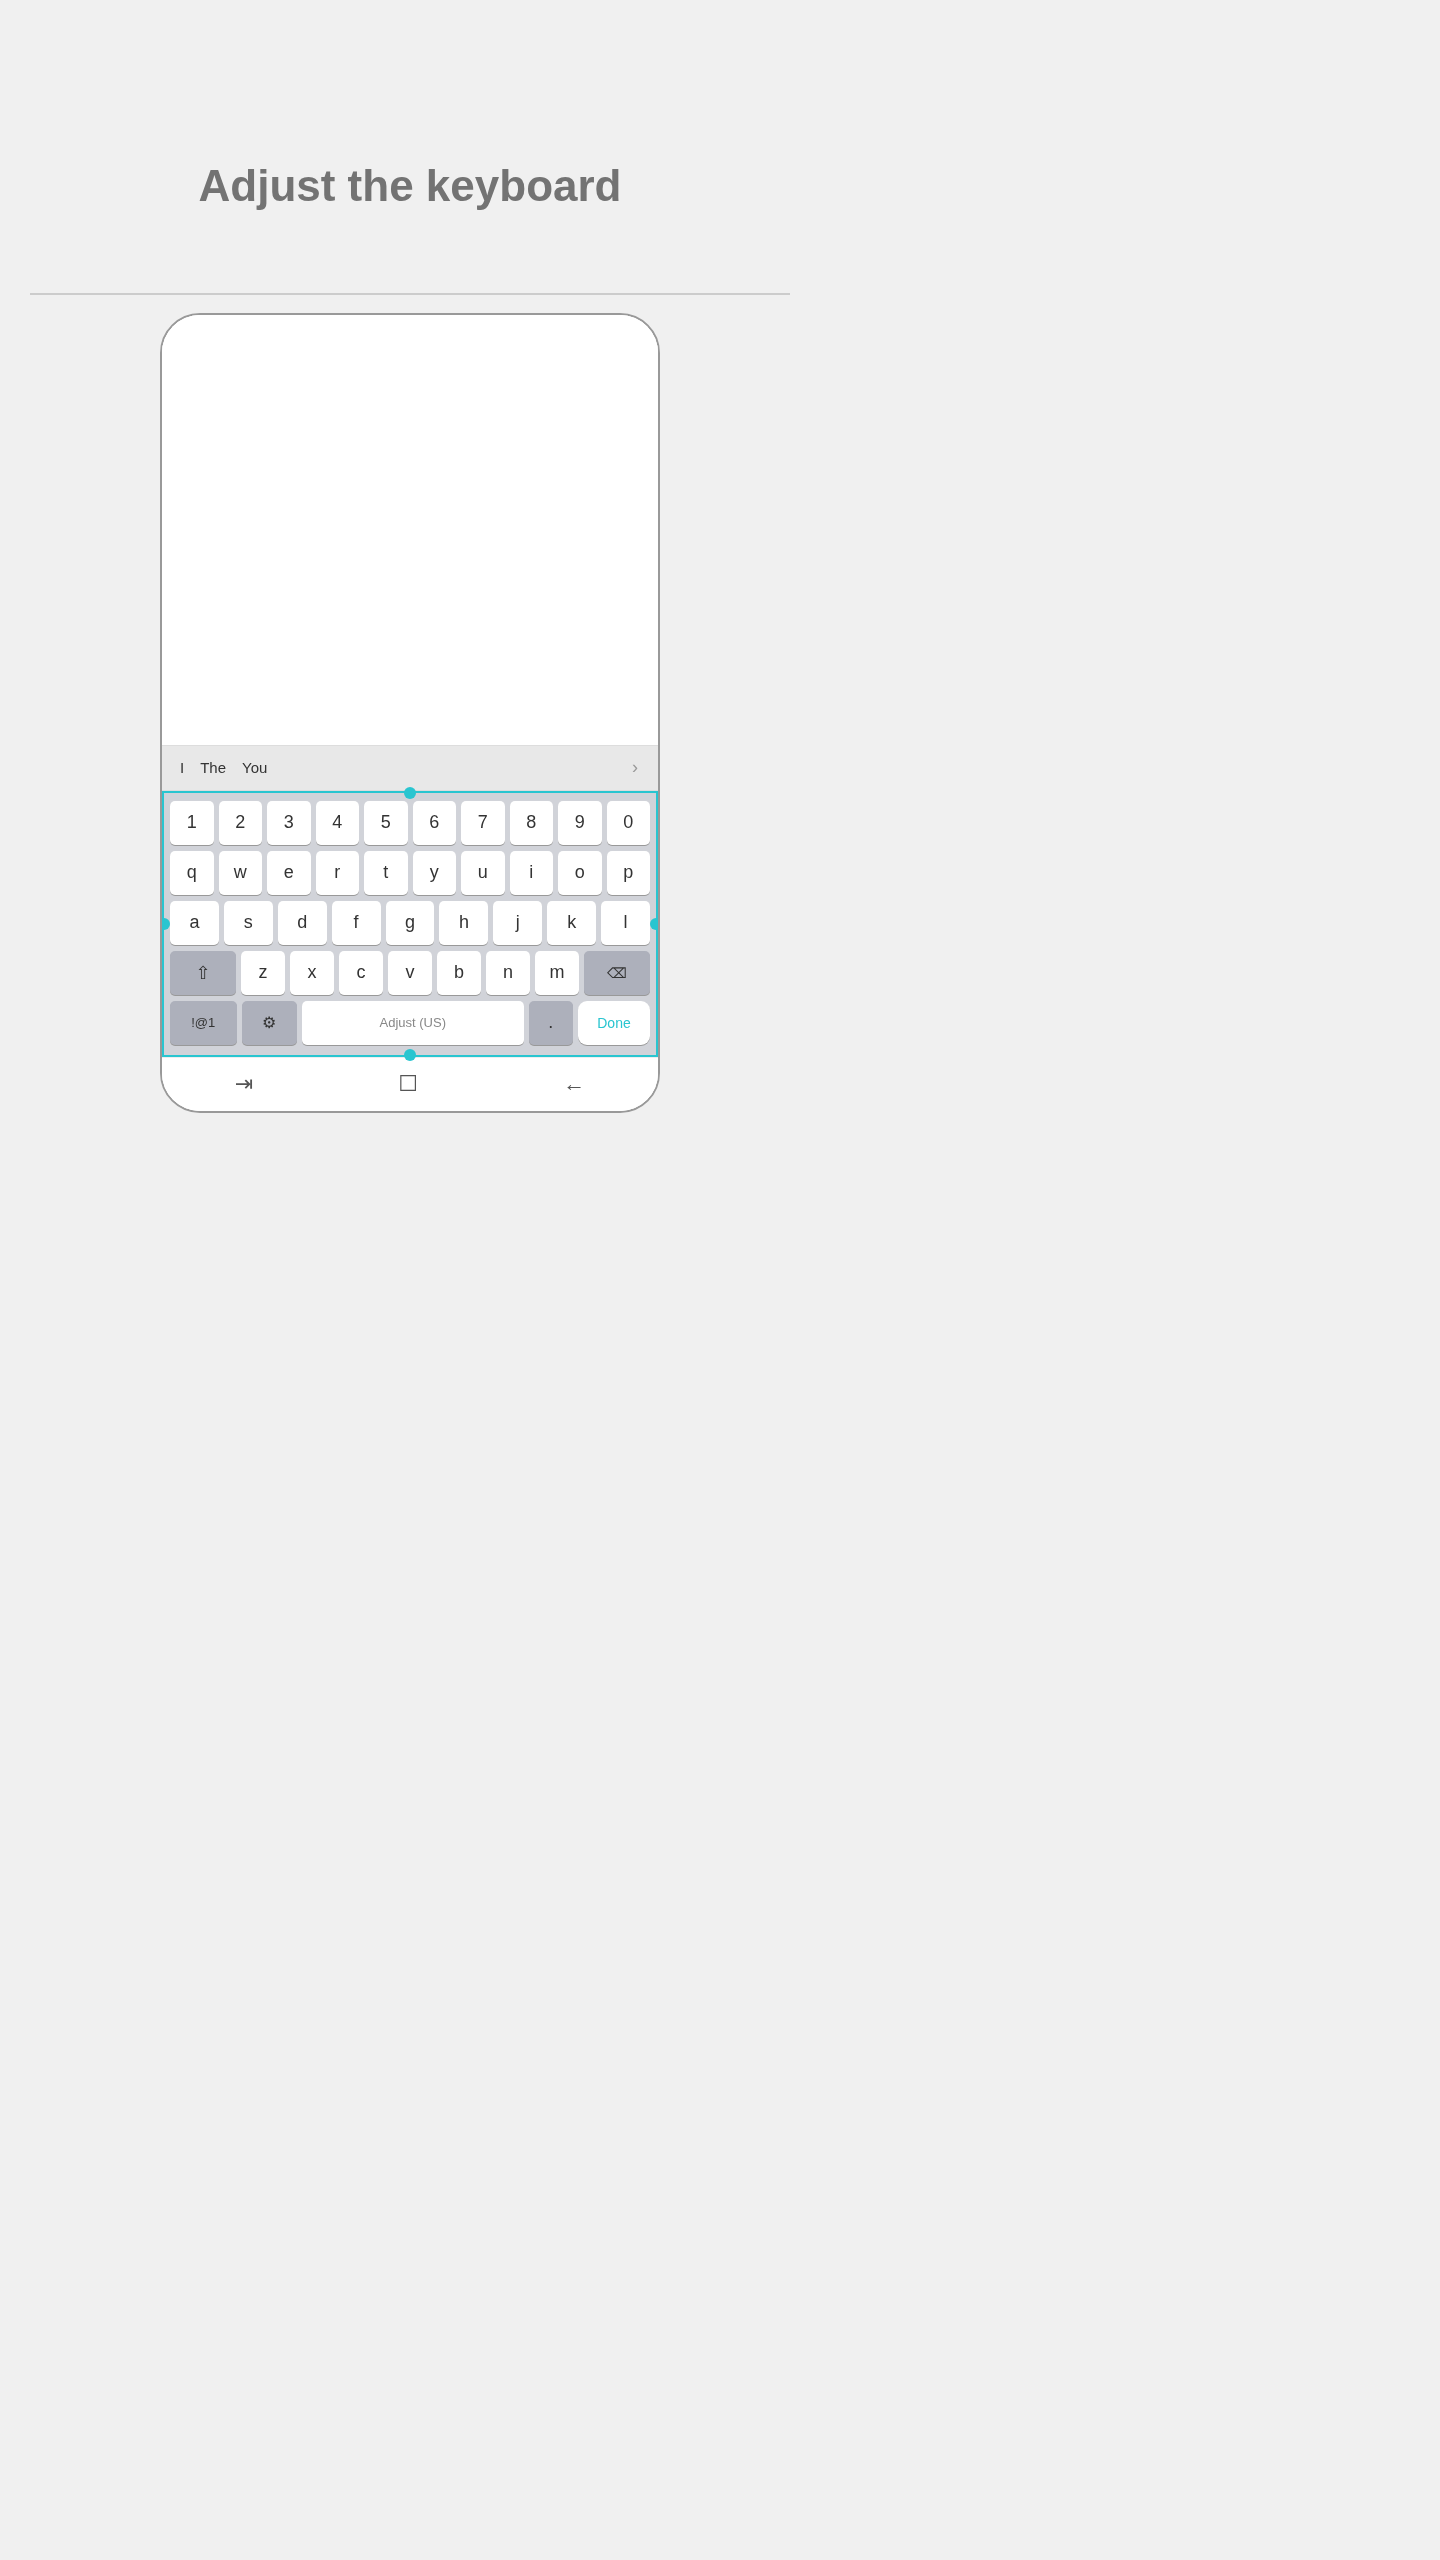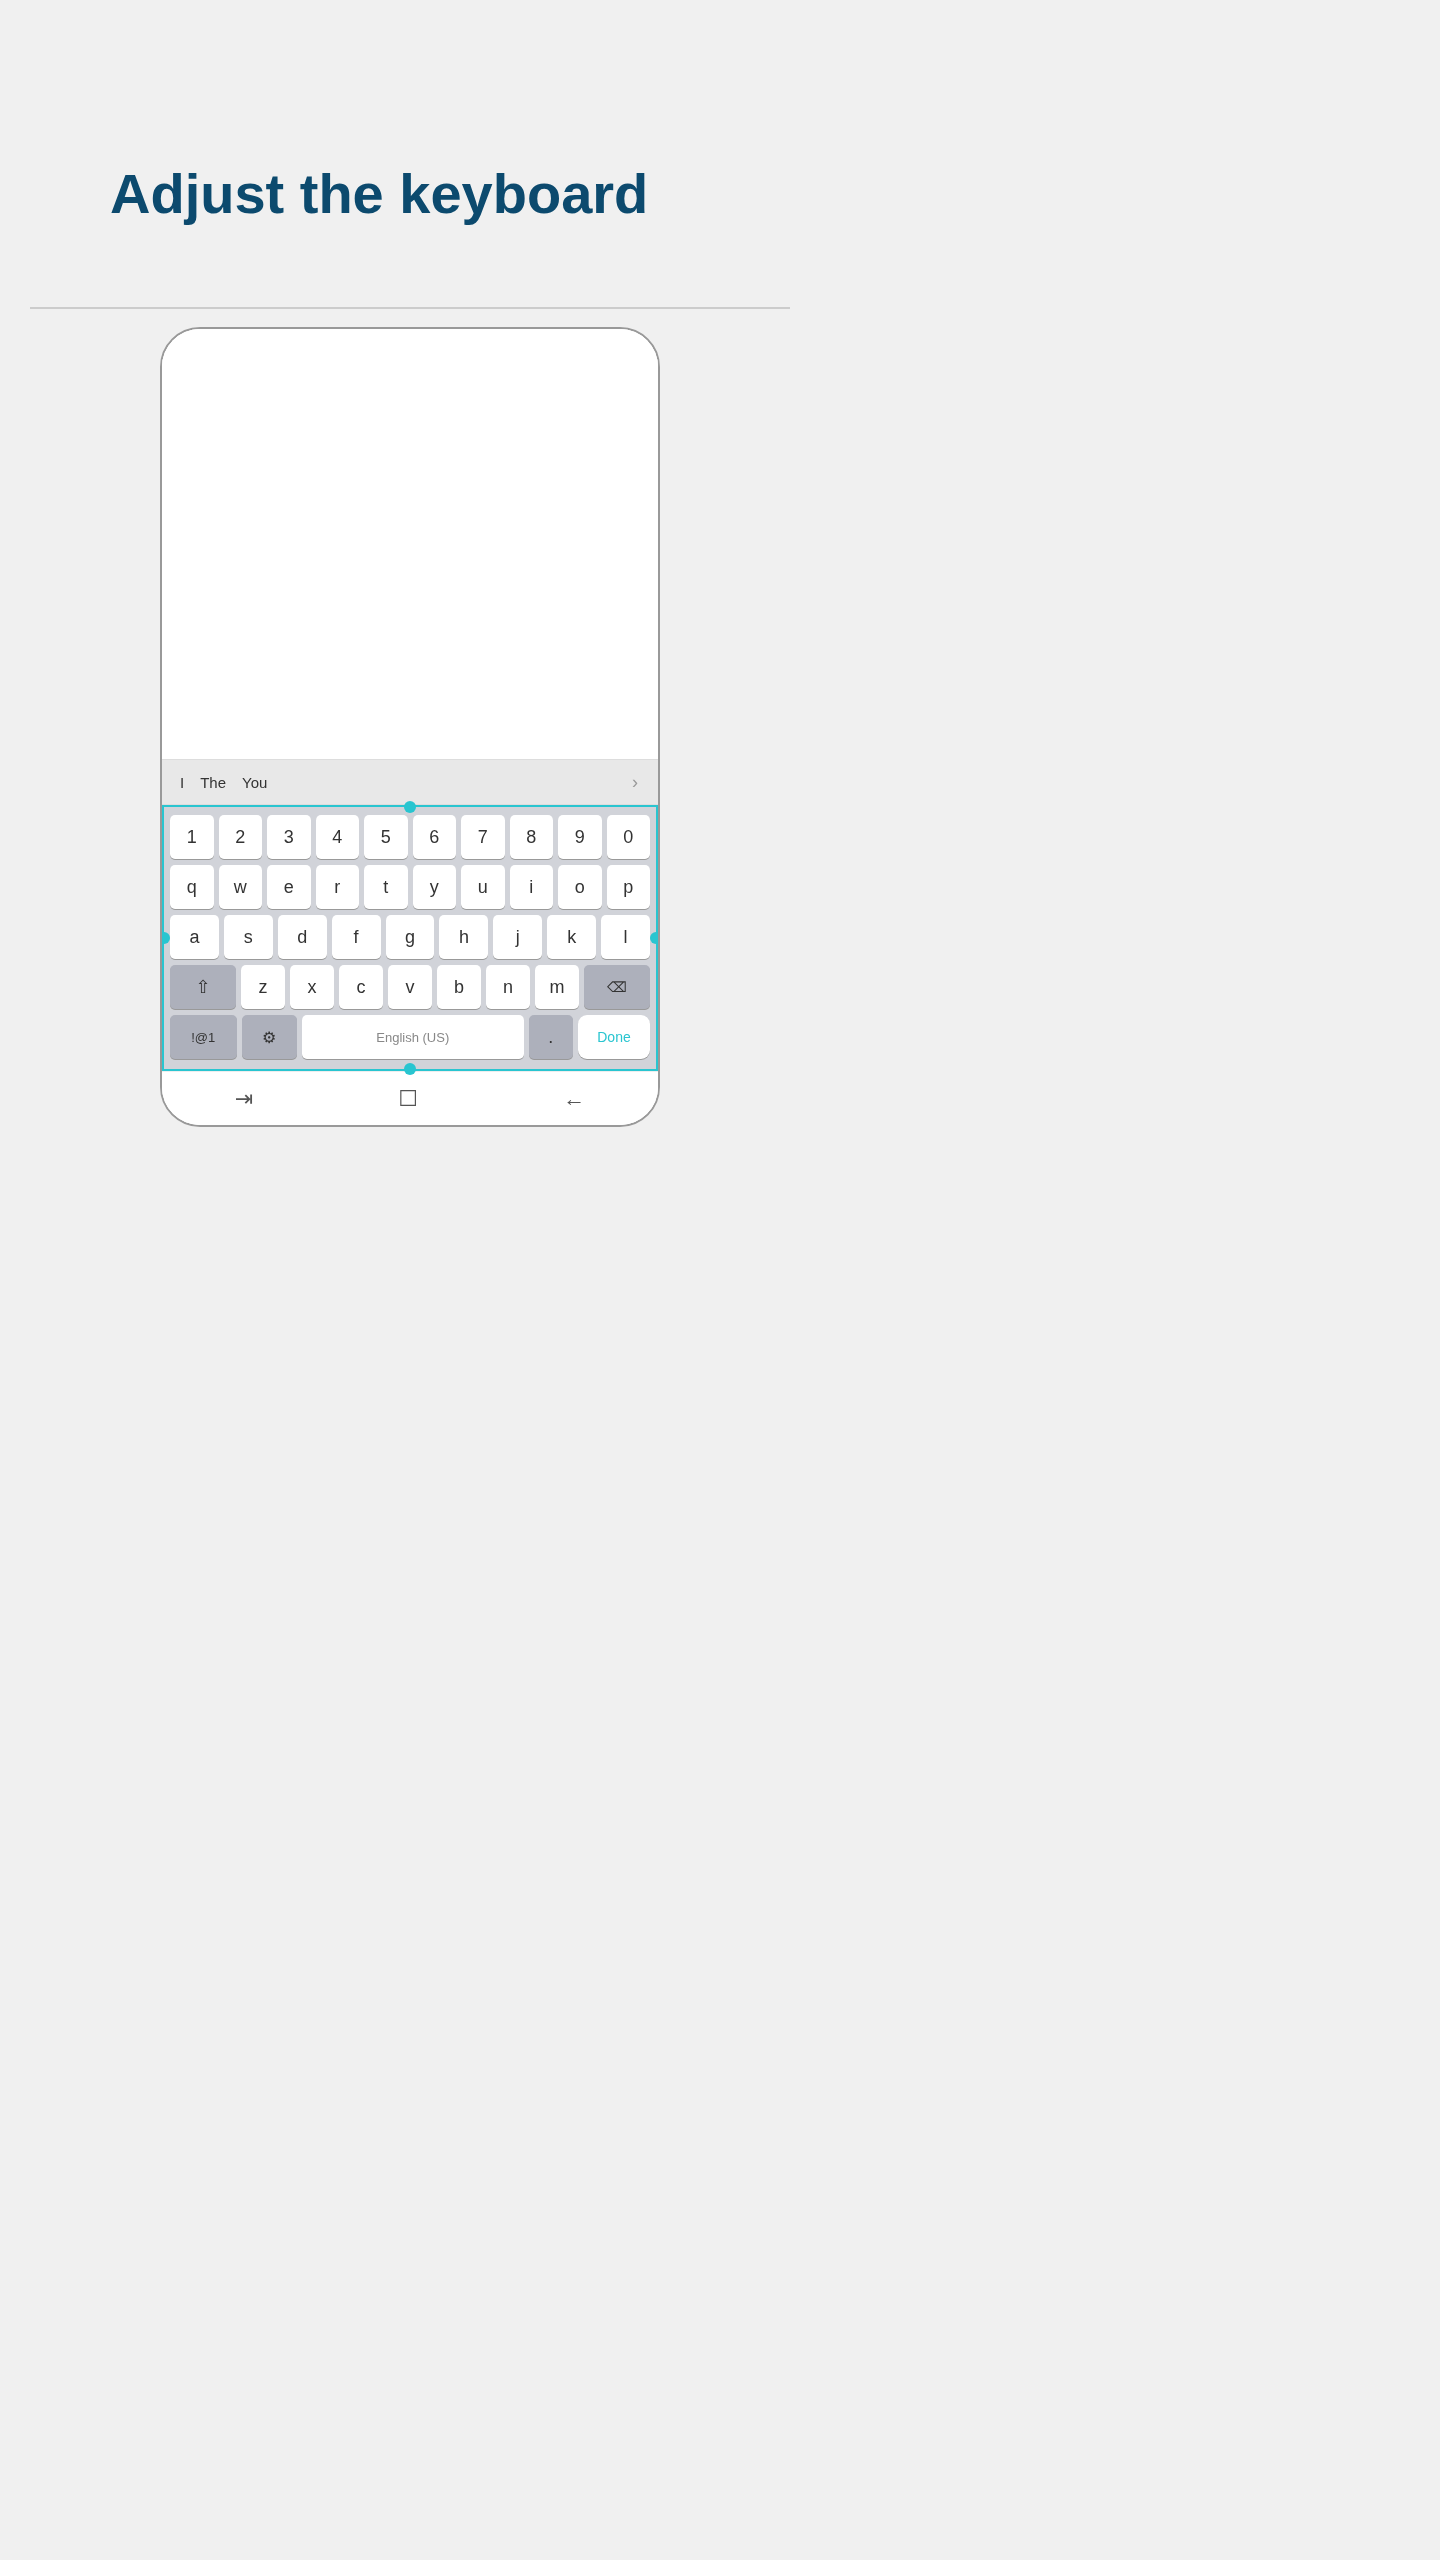--- a/index.html
+++ b/index.html
@@ -8,25 +8,25 @@
       width: 820px;
       min-height: 2560px;
       background: #f0f0f0;
       display: flex;
       flex-direction: column;
       align-items: center;
       font-family: 'Helvetica Neue', Arial, sans-serif;
     }
 
     .page-title {
-      text-align: left;
+      text-align: center;
       margin-top: 160px;
       margin-bottom: 60px;
-      color: #0c4a6e;
-      font-size: 56px;
+      color: #737373;
+      font-size: 44px;
       font-weight: 800;
       line-height: 1.2;
       width: 600px;
     }
 
     .phone-container {
       position: relative;
       width: 600px;
       height: 820px;
       margin-top: 20px;
@@ -292,21 +292,21 @@
             <div class="key">v</div>
             <div class="key">b</div>
             <div class="key">n</div>
             <div class="key">m</div>
             <div class="key key-dark key-wide" style="font-size:14px;">⌫</div>
           </div>
 
           <div class="key-row">
             <div class="key key-dark" style="font-size:13px; flex:1.2;">!@1</div>
             <div class="key key-dark" style="font-size:16px; flex:1;">⚙</div>
-            <div class="key key-spacebar" style="font-size:13px; color:#888; flex:4;">English (US)</div>
+            <div class="key key-spacebar" style="font-size:13px; color:#888; flex:4;">Adjust (US)</div>
             <div class="key key-dark" style="flex:0.8;">.</div>
             <div class="key key-action" style="flex:1.3; font-size:14px;">Done</div>
           </div>
         </div>
       </div>
 
       <div class="nav-bar">
         <span class="nav-icon">⇥</span>
         <span class="nav-icon">☐</span>
         <span class="nav-icon">←</span>

